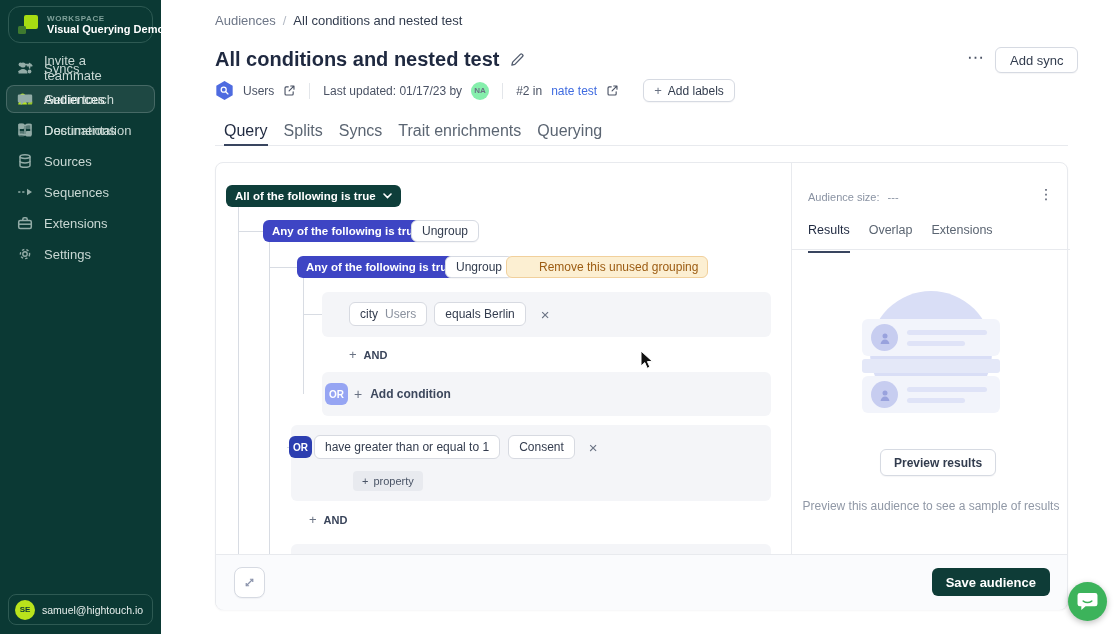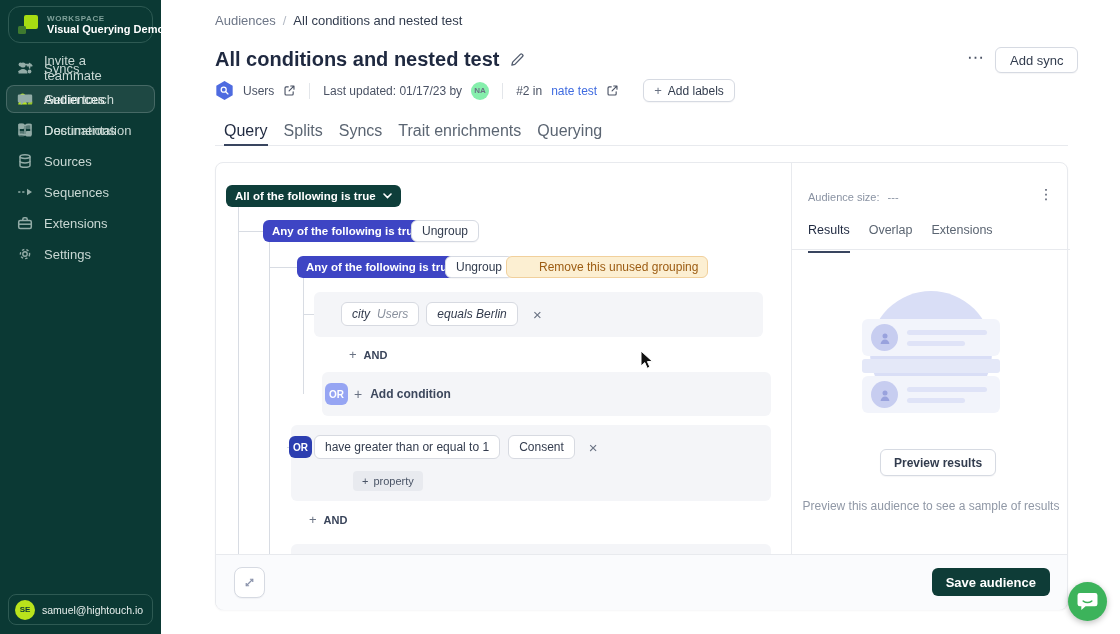--- a/index.html
+++ b/index.html
@@ -323,21 +323,21 @@
 
       <div class="grp-pill grp-blue" style="left:81px; top:93px;">
         <span>Any of the following is true</span>
         <svg width="9" height="6" viewBox="0 0 9 6">
             <polyline points="1,1 4.5,4.5 8,1" fill="none" stroke="#fff" stroke-width="1.6" stroke-linecap="round"></polyline>
           </svg>
       </div>
       <button class="btn sm-btn" style="left:229px; top:93px;">Ungroup</button>
       <div class="notice" style="left:290px; top:93px;padding-left:32px;">Remove this unused grouping</div>
 
-      <div class="cond-block" style="left:98px; top:129px; width:449px; height:45px;font-style:italic;">
+      <div class="cond-block" style="left:106px; top:129px; width:449px; height:45px;">
         <div style="position:absolute; left:27px; top:10px; display:flex; align-items:center; gap:7px;">
           <span class="wpill">
             <span>city</span>
             <span class="dim">Users</span>
           </span>
           <span class="wpill">
               <span>equals Berlin</span>
             </span>
           <span class="xbtn" style="margin-left:8px;">×</span>
         </div>

